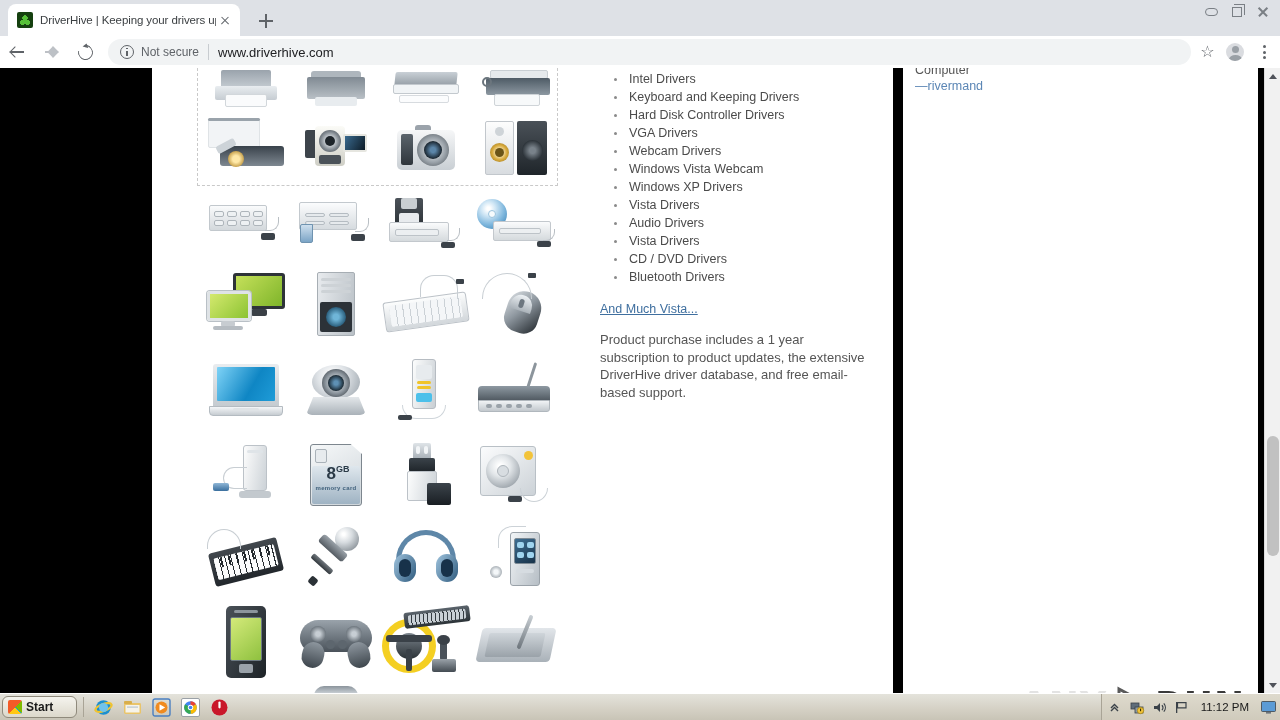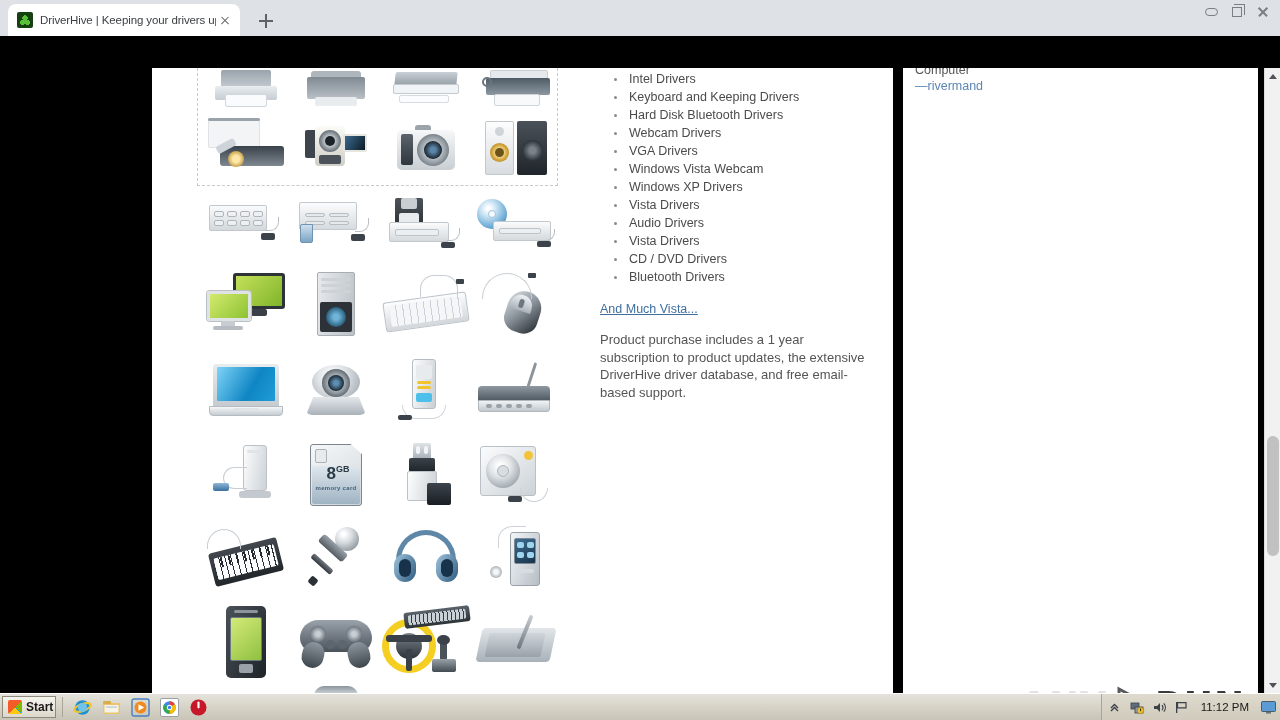--- a/index.html
+++ b/index.html
@@ -214,23 +214,23 @@
     background: #c1c1c1; border-radius: 6px; cursor: pointer;
   }
 
   
   .taskbar {
     position: absolute; left: 0; bottom: 0; width: 1280px; height: 27px;
     background: linear-gradient(#e4e3db, #d4d0c4 60%, #c8c4b6);
     border-top: 1px solid #fff; display: flex; align-items: center;
   }
   .start {
-    margin-left: 2px; height: 22px; padding: 0 2px 0 5px;
+    margin-left: 2px; height: 22px; padding: 0 23px 0 5px;
     background: linear-gradient(#f5f4ee, #dcd8cb);
-    border: 1px solid #8f8a7c; border-radius: 0;
+    border: 1px solid #8f8a7c; border-radius: 6px;
     display: flex; align-items: center; cursor: pointer;
   }
   .start-logo {
     width: 14px; height: 14px; margin-right: 4px; position: relative; border-radius:2px;
     background:
       linear-gradient(135deg, #f35b27 0 50%, transparent 50%),
       linear-gradient(45deg, #ffc712 0 50%, transparent 50%),
       linear-gradient(225deg, #7fba00 0 50%, transparent 50%),
       #00a1f1;
   }
@@ -264,20 +264,44 @@
         </div>
       <div class="wc">
           <div class="wc-max"></div>
         </div>
       <div class="wc">
           <div class="wc-close"></div>
         </div>
     </div>
   </div>
 
+  <div class="toolbar">
+    <div class="navbtn">
+        <div class="arrow"></div>
+      </div>
+    <div class="navbtn">
+        <div class="arrow fwd"></div>
+      </div>
+    <div class="navbtn">
+        <div class="reload"></div>
+      </div>
+    <div class="omnibox">
+      <div class="info-icon"></div>
+      <div class="notsecure">Not secure</div>
+      <div class="omni-sep"></div>
+      <div class="url">www.driverhive.com</div>
+    </div>
+    <div class="star">☆</div>
+    <div class="avatar"></div>
+    <div class="kebab">
+        <span></span>
+        <span></span>
+        <span></span>
+      </div>
+  </div>
 
   <div class="viewport">
 
     <div class="page-left">
 
       <div class="grid-dashed"></div>
 
       <div class="icon-grid">
 
         <div class="irow" style="height:42px;align-items:flex-end;">
@@ -620,23 +644,23 @@
           <div class="icell" style="height:20px"></div>
         </div>
 
       </div>
 
       <div class="rcol">
         <div style="height:2px;overflow:hidden"></div>
         <ul class="dlist">
           <li>Intel Drivers</li>
           <li>Keyboard and Keeping Drivers</li>
-          <li>Hard Disk Bluetooth Drivers</li>
+          <li>Hard Disk Controller Drivers</li>
+          <li>VGA Drivers</li>
           <li>Webcam Drivers</li>
-          <li>VGA Drivers</li>
           <li>Windows Vista Webcam</li>
           <li>Windows XP Drivers</li>
           <li>Vista Drivers</li>
           <li>Audio Drivers</li>
           <li>Vista Drivers</li>
           <li>CD / DVD Drivers</li>
           <li>Bluetooth Drivers</li>
         </ul>
         <a class="linklike muchmore" href="#">And Much Vista...</a>
         <div class="para">Product purchase includes a 1 year subscription to product updates, the extensive DriverHive driver database, and free email-based support.</div>

